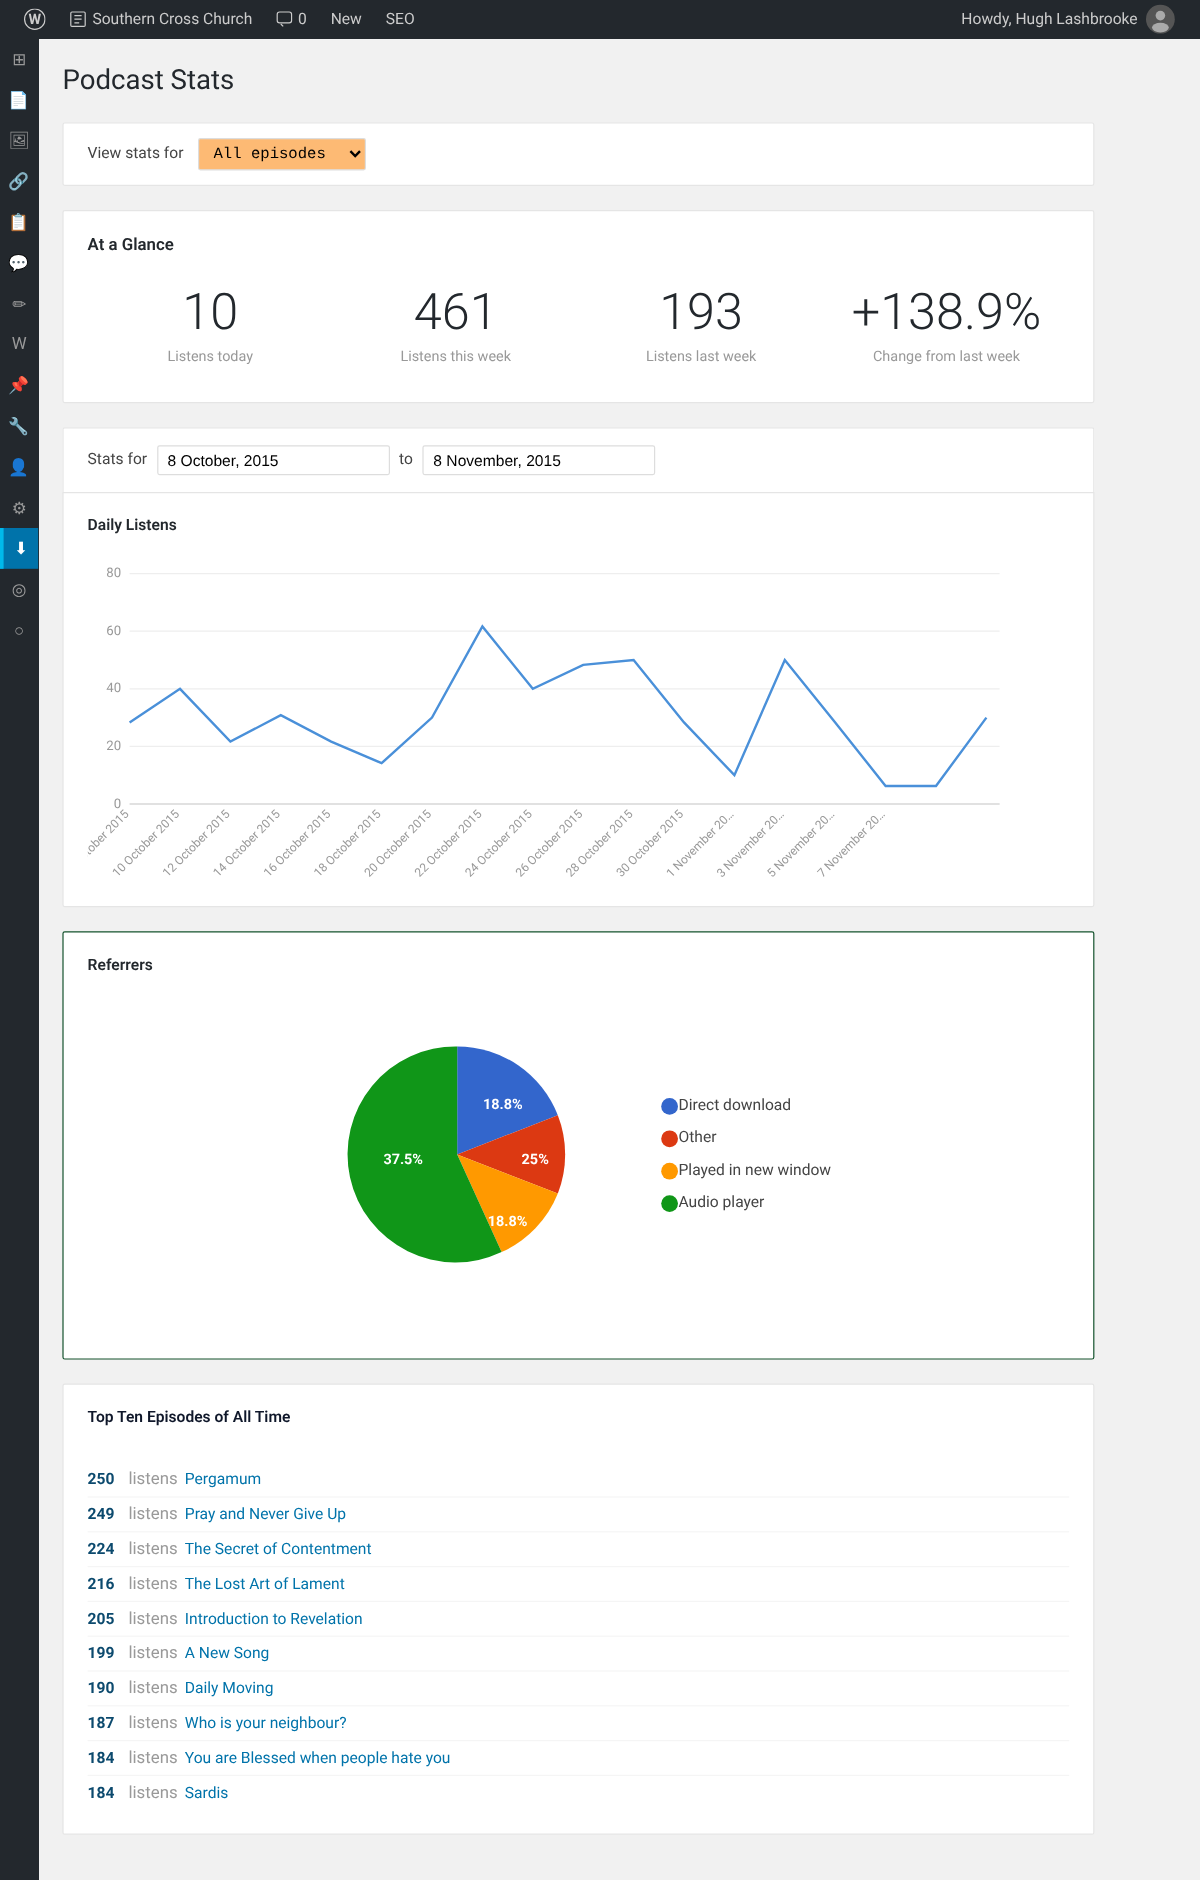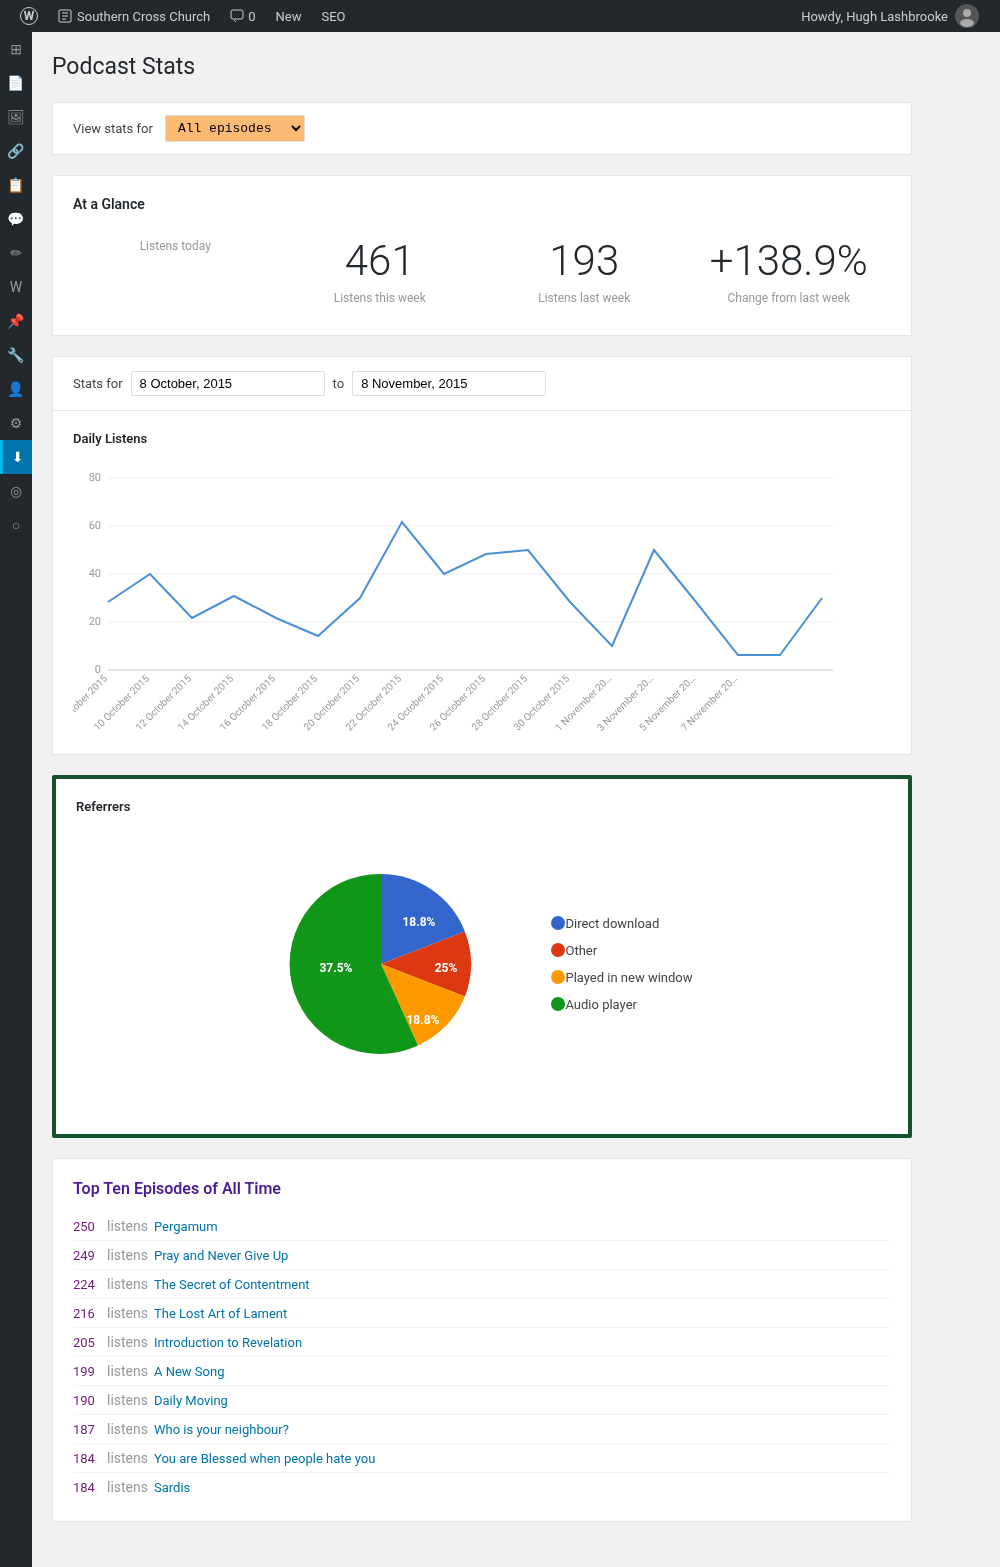--- a/index.html
+++ b/index.html
@@ -123,45 +123,45 @@
       border-radius: 0 0 2px 2px;
     }
     .chart-title { font-size: 13px; font-weight: 600; color: #23282d; margin-bottom: 5px; }
 
     
     .line-chart-wrap { width: 100%; overflow-x: auto; }
 
     
     .referrers-section {
       background: #fff;
-      border: 4px solid #14532d;
+      border: 1px solid #14532d;
       padding: 20px;
       margin-bottom: 20px;
       border-radius: 2px;
     }
     .referrers-title { font-size: 13px; font-weight: 600; color: #23282d; margin-bottom: 20px; }
 
     .pie-legend-wrap { display: flex; align-items: center; justify-content: center; gap: 60px; padding: 20px 0 40px; }
 
     .legend { display: flex; flex-direction: column; gap: 12px; }
-    .legend-item { display: flex; align-items: flex-start; font-size: 13px; color: #444; }
+    .legend-item { display: flex; align-items: flex-end; font-size: 13px; color: #444; }
     .legend-dot { width: 14px; height: 14px; border-radius: 50%; flex-shrink: 0; }
 
     
     .top-ten-section {
       background: #fff;
       border: 1px solid #e5e5e5;
       padding: 20px;
       margin-bottom: 20px;
       border-radius: 2px;
     }
-    .top-ten-title { font-size: 16px; font-weight: 600; color: #4c1d95; margin-bottom: 14px; }
+    .top-ten-title { font-size: 13px; font-weight: 600; color: #0f172a; margin-bottom: 30px; }
     .episode-row { display: flex; align-items: baseline; gap: 6px; padding: 6px 0; border-bottom: 1px solid #f5f5f5; }
     .episode-row:last-child { border-bottom: none; }
-    .episode-count { font-size: 13px; font-weight: 400; color: #701a75; min-width: 28px; }
+    .episode-count { font-size: 13px; font-weight: 700; color: #0c4a6e; min-width: 28px; }
     .episode-listens-label { font-size: 14px; color: #999; min-width: 38px; }
     .episode-link { color: #0073aa; text-decoration: none; font-size: 13px; }
   </style>
 </head>
 <body>
 
 <div id="wpadminbar">
   <div class="bar-left">
     <div class="adminbar-item">
       <svg width="18" height="18" viewBox="0 0 18 18" fill="#ccc">
@@ -229,20 +229,21 @@
       <select>
         <option>All episodes</option>
       </select>
     </div>
 
     <div class="postbox">
       <div class="postbox-inner">
         <div class="at-a-glance-title">At a Glance</div>
         <div class="stats-grid">
           <div class="stat-item">
+            <span class="stat-number">10</span>
             <span class="stat-label">Listens today</span>
           </div>
           <div class="stat-item">
             <span class="stat-number">461</span>
             <span class="stat-label">Listens this week</span>
           </div>
           <div class="stat-item">
             <span class="stat-number">193</span>
             <span class="stat-label">Listens last week</span>
           </div>

